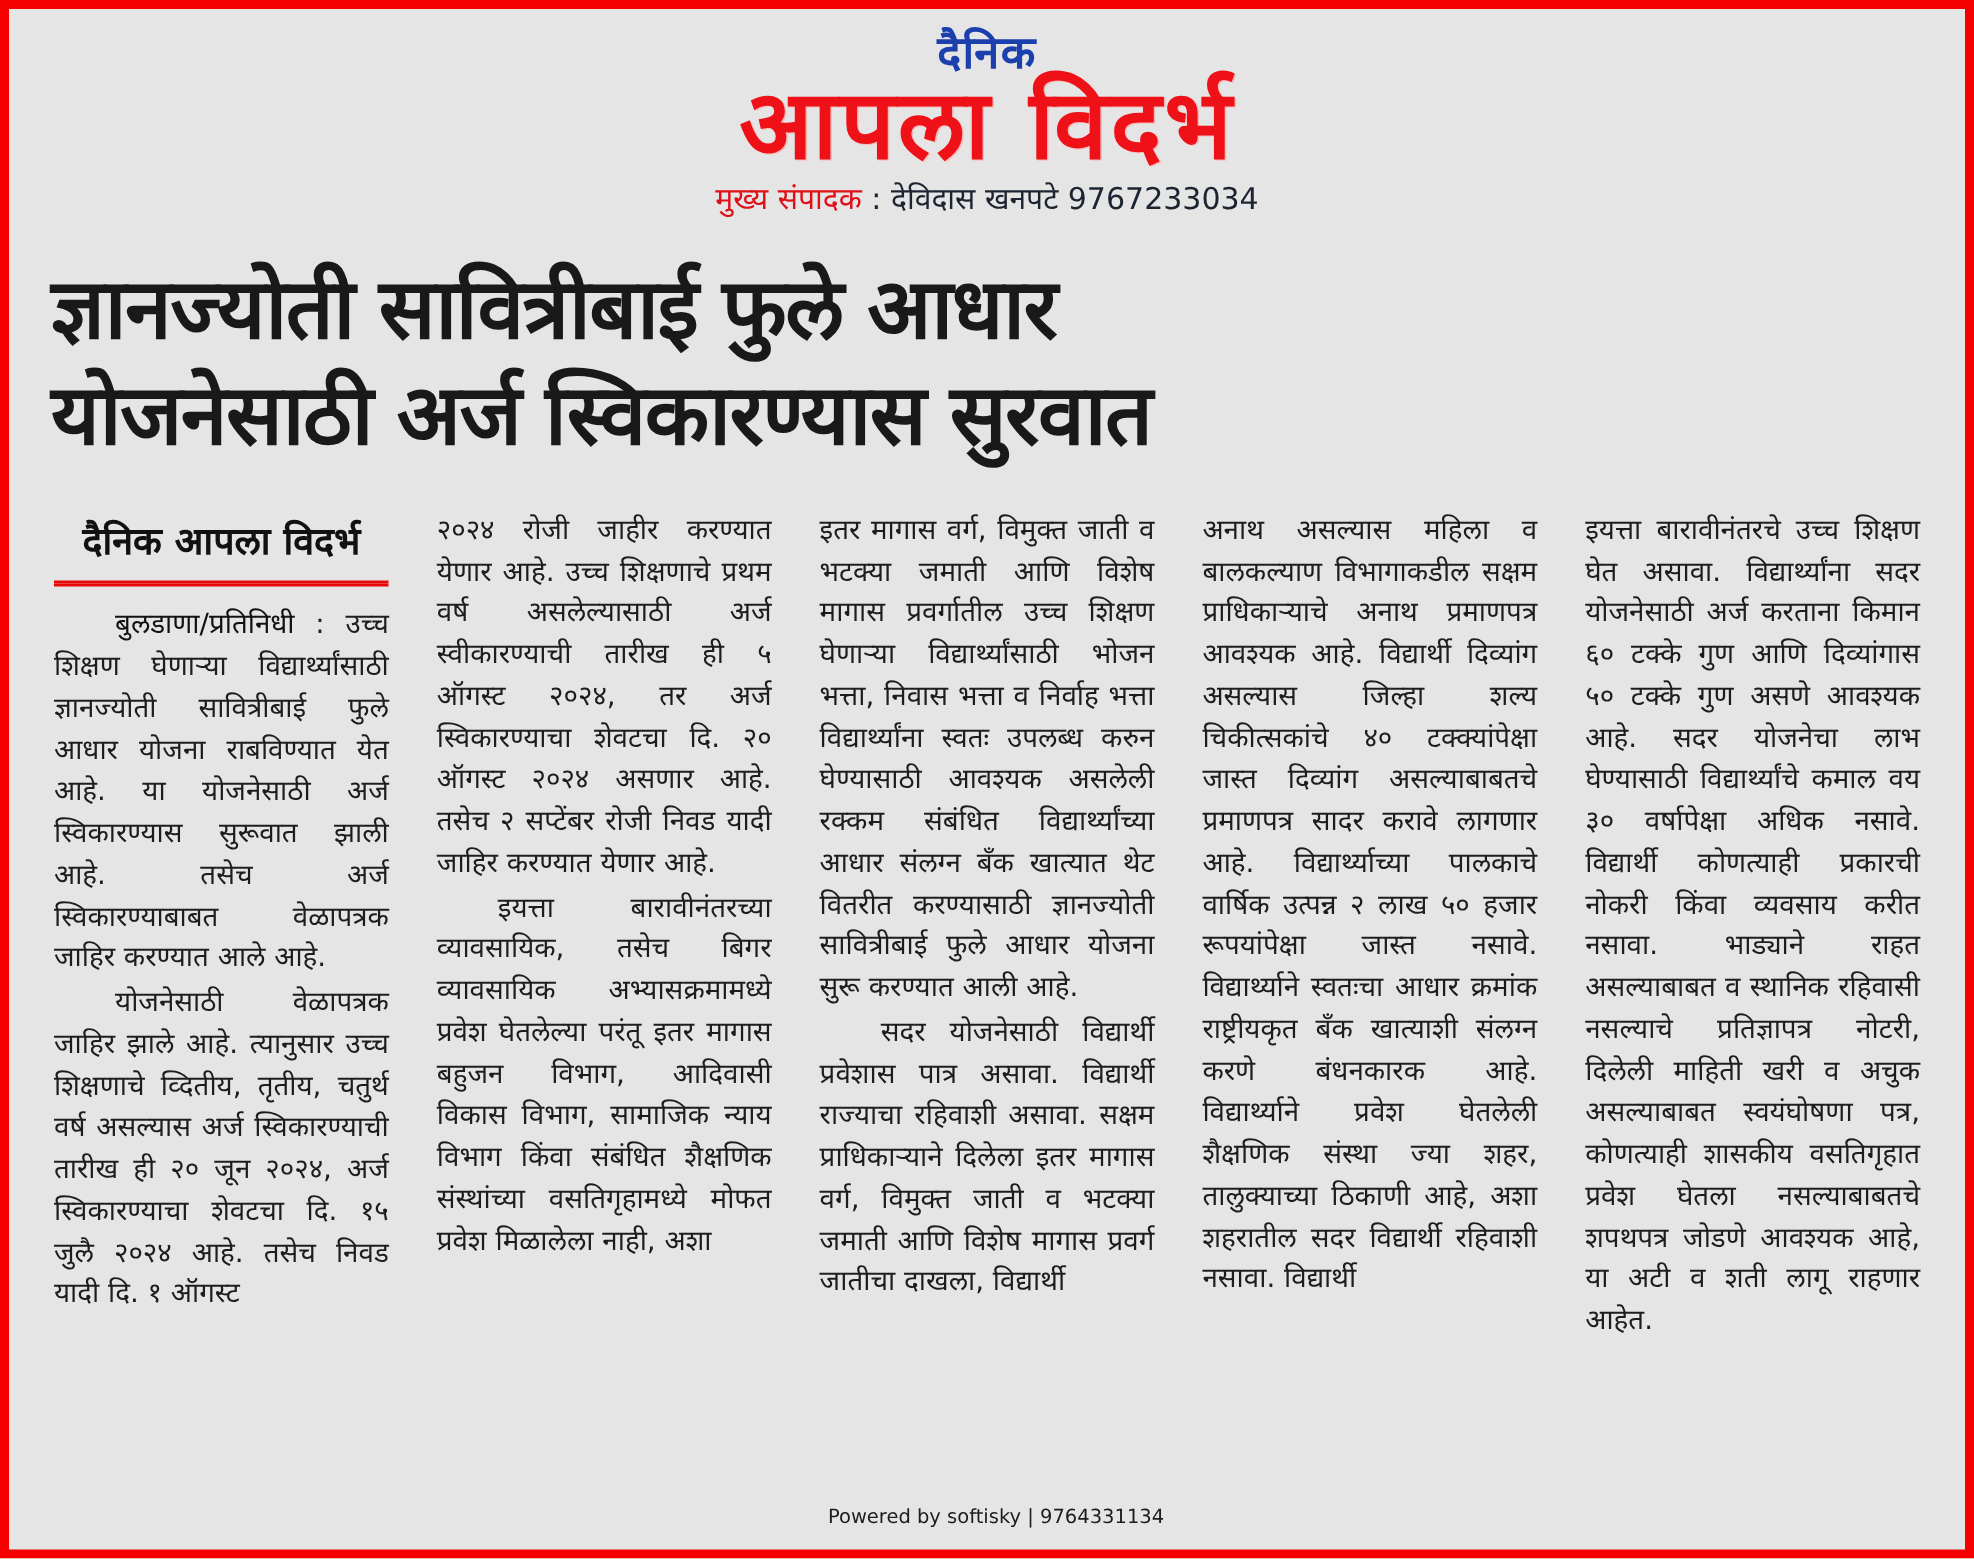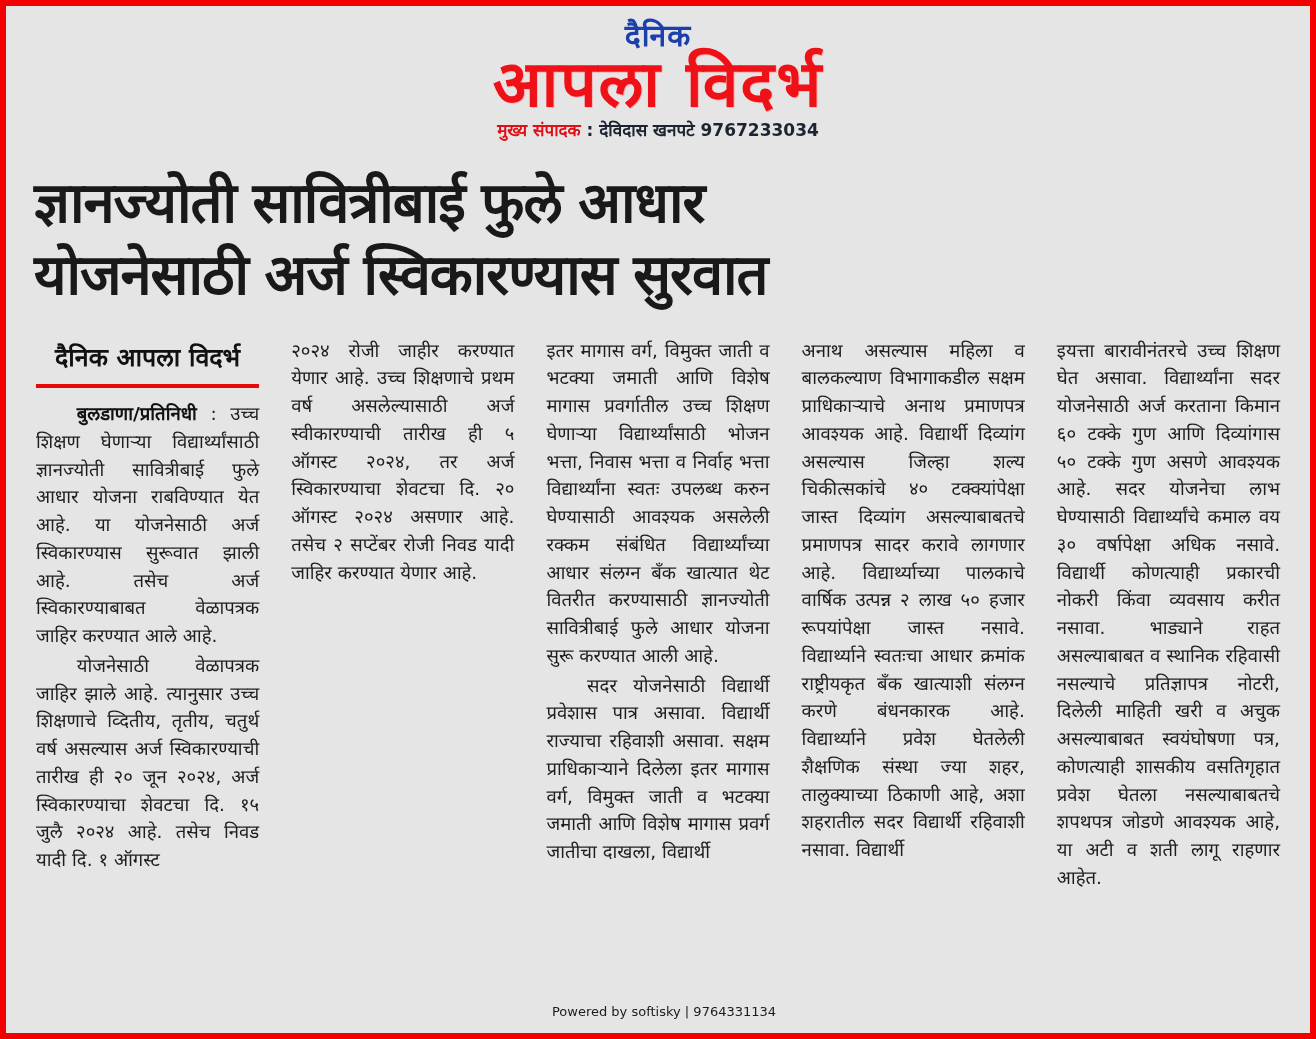--- a/index.html
+++ b/index.html
@@ -22,21 +22,21 @@
   .masthead .pretitle {
     color:#1c3fae; font-size:30px; font-weight:bold;
     letter-spacing:1px;
   }
   .masthead .title {
     color:#ee1118; font-size:64px; font-weight:bold;
     letter-spacing:2px; line-height:1.0;
     text-shadow:1px 1px 0 #f9b9b9;
     text-align:center;
   }
-  .masthead .tagline { font-size:17px; font-weight:bold; margin-top:6px; color:#1b2430; }
+  .masthead .tagline { font-size:20px; font-weight:normal; margin-top:6px; color:#1b2430; }
   .masthead .tagline .lbl { color:#e01018; }
 
   
   .headline {
     padding:28px 20px 10px 28px;
     color:#191919;
     font-weight:bold;
     font-size:56px;
     line-height:1.28;
     letter-spacing:-1px;
@@ -62,21 +62,21 @@
   .section-title {
     font-size:25px; font-weight:bold; text-align:center;
     color:#111; padding:2px 0 8px 0;
   }
   .section-rule {
     height:4px;
     border-top:2.5px solid #e90808;
     border-bottom:2.5px solid #e90808;
     margin-bottom:12px;
   }
-  .byline { font-weight:bold; color:#111;margin-top:26px; }
+  .byline { font-weight:normal; color:#111;margin-top:26px; }
 
   
   .footer { text-align:center; padding:8px 0 14px 0; color:#1c1c1c; }
   .footer .f1 { font-size:20px; }
   .footer .f2 { font-size:13px; margin-top:4px;padding-left:12px; }
 </style>
 </head>
 <body>
 
 <div class="page">
@@ -98,20 +98,21 @@
       <div class="section-box">
         <div class="section-title">दैनिक आपला विदर्भ</div>
         <div class="section-rule"></div>
       </div>
       <p class="indent"><span class="byline">बुलडाणा/प्रतिनिधी</span><span> : उच्च शिक्षण घेणाऱ्या विद्यार्थ्यांसाठी ज्ञानज्योती सावित्रीबाई फुले आधार योजना राबविण्यात येत आहे. या योजनेसाठी अर्ज स्विकारण्यास सुरूवात झाली आहे. तसेच अर्ज स्विकारण्याबाबत वेळापत्रक जाहिर करण्यात आले आहे.</span></p>
       <p class="indent">योजनेसाठी वेळापत्रक जाहिर झाले आहे. त्यानुसार उच्च शिक्षणाचे व्दितीय, तृतीय, चतुर्थ वर्ष असल्यास अर्ज स्विकारण्याची तारीख ही २० जून २०२४, अर्ज स्विकारण्याचा शेवटचा दि. १५ जुलै २०२४ आहे. तसेच निवड यादी दि. १ ऑगस्ट</p>
     </div>
 
     <div class="col">
       <p>२०२४ रोजी जाहीर करण्यात येणार आहे. उच्च शिक्षणाचे प्रथम वर्ष असलेल्यासाठी अर्ज स्वीकारण्याची तारीख ही ५ ऑगस्ट २०२४, तर अर्ज स्विकारण्याचा शेवटचा दि. २० ऑगस्ट २०२४ असणार आहे. तसेच २ सप्टेंबर रोजी निवड यादी जाहिर करण्यात येणार आहे.</p>
+      <p class="indent">इयत्ता बारावीनंतरच्या व्यावसायिक, तसेच बिगर व्यावसायिक अभ्यासक्रमामध्ये प्रवेश घेतलेल्या परंतू इतर मागास बहुजन विभाग, आदिवासी विकास विभाग, सामाजिक न्याय विभाग किंवा संबंधित शैक्षणिक संस्थांच्या वसतिगृहामध्ये मोफत प्रवेश मिळालेला नाही, अशा</p>
     </div>
 
     <div class="col">
       <p>इतर मागास वर्ग, विमुक्त जाती व भटक्या जमाती आणि विशेष मागास प्रवर्गातील उच्च शिक्षण घेणाऱ्या विद्यार्थ्यांसाठी भोजन भत्ता, निवास भत्ता व निर्वाह भत्ता विद्यार्थ्यांना स्वतः उपलब्ध करुन घेण्यासाठी आवश्यक असलेली रक्कम संबंधित विद्यार्थ्यांच्या आधार संलग्न बँक खात्यात थेट वितरीत करण्यासाठी ज्ञानज्योती सावित्रीबाई फुले आधार योजना सुरू करण्यात आली आहे.</p>
       <p class="indent">सदर योजनेसाठी विद्यार्थी प्रवेशास पात्र असावा. विद्यार्थी राज्याचा रहिवाशी असावा. सक्षम प्राधिकाऱ्याने दिलेला इतर मागास वर्ग, विमुक्त जाती व भटक्या जमाती आणि विशेष मागास प्रवर्ग जातीचा दाखला, विद्यार्थी</p>
     </div>
 
     <div class="col">
       <p>अनाथ असल्यास महिला व बालकल्याण विभागाकडील सक्षम प्राधिकाऱ्याचे अनाथ प्रमाणपत्र आवश्यक आहे. विद्यार्थी दिव्यांग असल्यास जिल्हा शल्य चिकीत्सकांचे ४० टक्क्यांपेक्षा जास्त दिव्यांग असल्याबाबतचे प्रमाणपत्र सादर करावे लागणार आहे. विद्यार्थ्याच्या पालकाचे वार्षिक उत्पन्न २ लाख ५० हजार रूपयांपेक्षा जास्त नसावे. विद्यार्थ्याने स्वतःचा आधार क्रमांक राष्ट्रीयकृत बँक खात्याशी संलग्न करणे बंधनकारक आहे. विद्यार्थ्याने प्रवेश घेतलेली शैक्षणिक संस्था ज्या शहर, तालुक्याच्या ठिकाणी आहे, अशा शहरातील सदर विद्यार्थी रहिवाशी नसावा. विद्यार्थी</p>
     </div>

